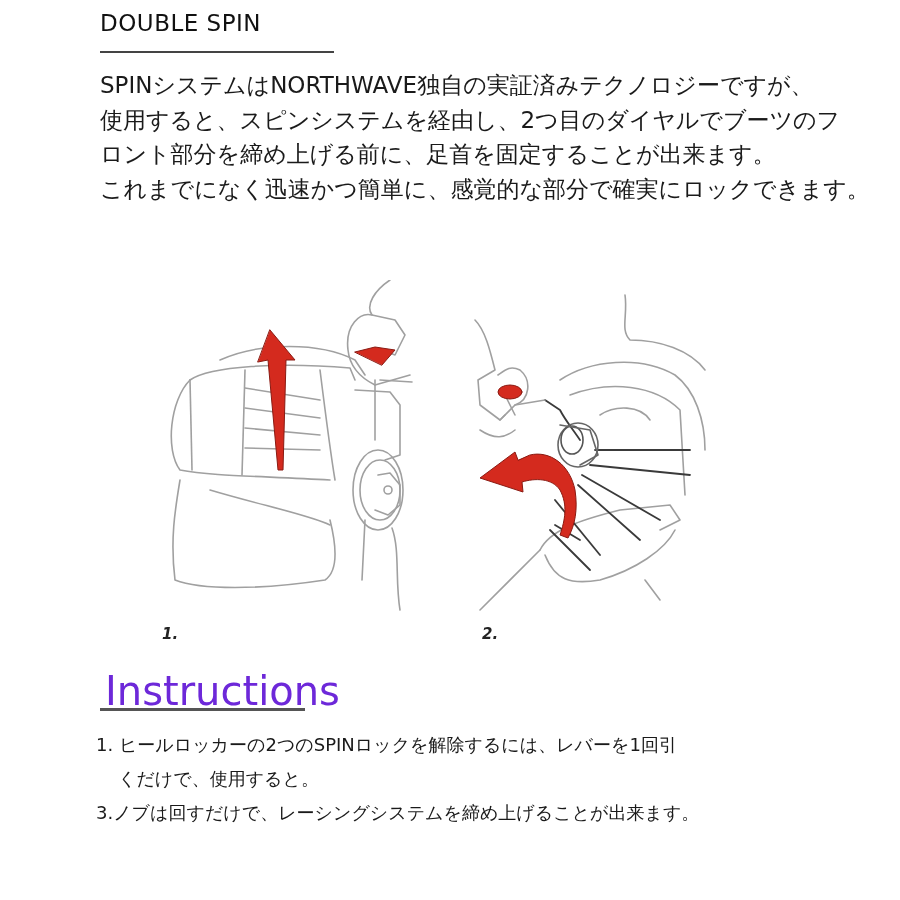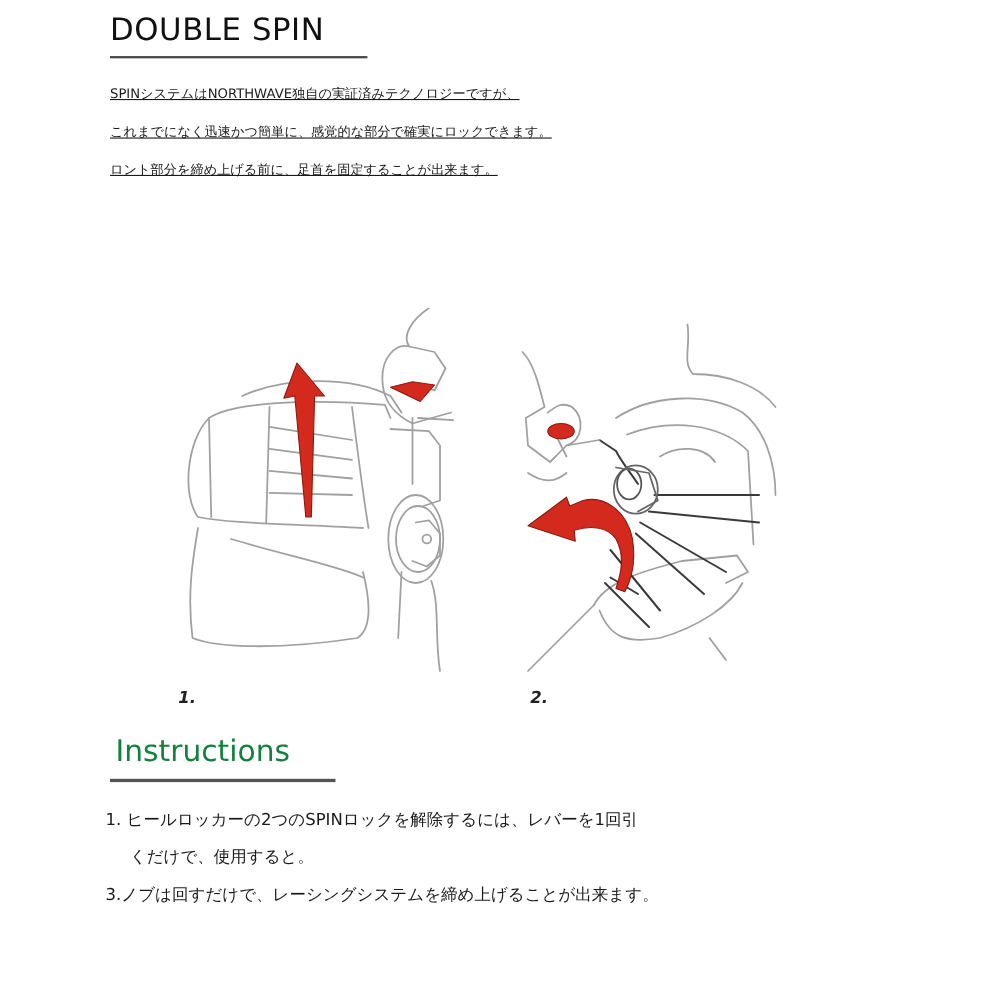--- a/index.html
+++ b/index.html
@@ -1,39 +1,40 @@
 <!DOCTYPE html>
 <html><head>
 <meta charset="utf-8">
 <style>
   html, body { margin: 0; padding: 0; background: #ffffff; }
   body { width: 900px; height: 900px; position: relative; overflow: hidden; font-family: "DejaVu Sans", sans-serif; color: #1a1a1a; }
-  .title { position: absolute; left: 100px; top: 10px; font-size: 28px; letter-spacing: 0.5px; color: #111; font-family: "DejaVu Sans", sans-serif; }
+  .title { position: absolute; left: 100px; top: 10px; font-size: 23px; letter-spacing: 0.5px; color: #111; font-family: "DejaVu Sans", sans-serif; }
   .title-underline { position: absolute; left: 100px; top: 51px; width: 234px; height: 2px; background: #444; }
-  .intro { position: absolute; left: 100px; top: 68px; width: 760px; font-size: 12px; line-height: 34.5px; color: #1a1a1a; text-decoration: underline; }
+  .intro { position: absolute; left: 100px; top: 68px; width: 760px; font-size: 23px; line-height: 34.5px; color: #1a1a1a; }
   .intro p { margin: 0; white-space: nowrap; }
   .illus { position: absolute; left: 150px; top: 280px; width: 580px; height: 370px; }
   .fig-label { position: absolute; font-weight: bold; font-size: 15px; font-style: italic; color: #222; }
-  .h2 { position: absolute; left: 105px; top: 668px; font-size: 27px; color: #15803d; }
+  .h2 { position: absolute; left: 105px; top: 668px; font-size: 40px; color: #6d28d9; }
   .h2-underline { position: absolute; left: 100px; top: 708px; width: 205px; height: 3px; background: #555; }
-  .steps { position: absolute; left: 96px; top: 728px; width: 780px; font-size: 15px; line-height: 34px; }
+  .steps { position: absolute; left: 96px; top: 728px; width: 780px; font-size: 18px; line-height: 34px; }
   .step { margin: 0; }
   .step .line { white-space: nowrap; display: block; }
   .step .cont { padding-left: 22px; }
 </style>
 </head>
 <body>
 
 <div class="title">DOUBLE SPIN</div>
 <div class="title-underline"></div>
 
 <div class="intro">
   <p>SPINシステムはNORTHWAVE独自の実証済みテクノロジーですが、</p>
+  <p>使用すると、スピンシステムを経由し、2つ目のダイヤルでブーツのフ</p>
+  <p>ロント部分を締め上げる前に、足首を固定することが出来ます。</p>
   <p>これまでになく迅速かつ簡単に、感覚的な部分で確実にロックできます。</p>
-  <p>ロント部分を締め上げる前に、足首を固定することが出来ます。</p>
 </div>
 
 <div class="illus">
 
   <svg width="300" height="370" viewBox="0 0 300 370" style="position:absolute;left:0;top:0;" fill="none" stroke="#a0a0a0" stroke-width="1.6" stroke-linecap="round" stroke-linejoin="round">
 
     <path d="M70 80 C 110 62, 170 62, 205 80 L 215 95"></path>
     <path d="M40 100 C 60 86, 130 82, 200 88 L 205 100"></path>
     <path d="M40 100 C 20 120, 15 170, 30 190 C 60 196, 110 196, 180 200"></path>
     <path d="M40 100 L 42 190"></path>

